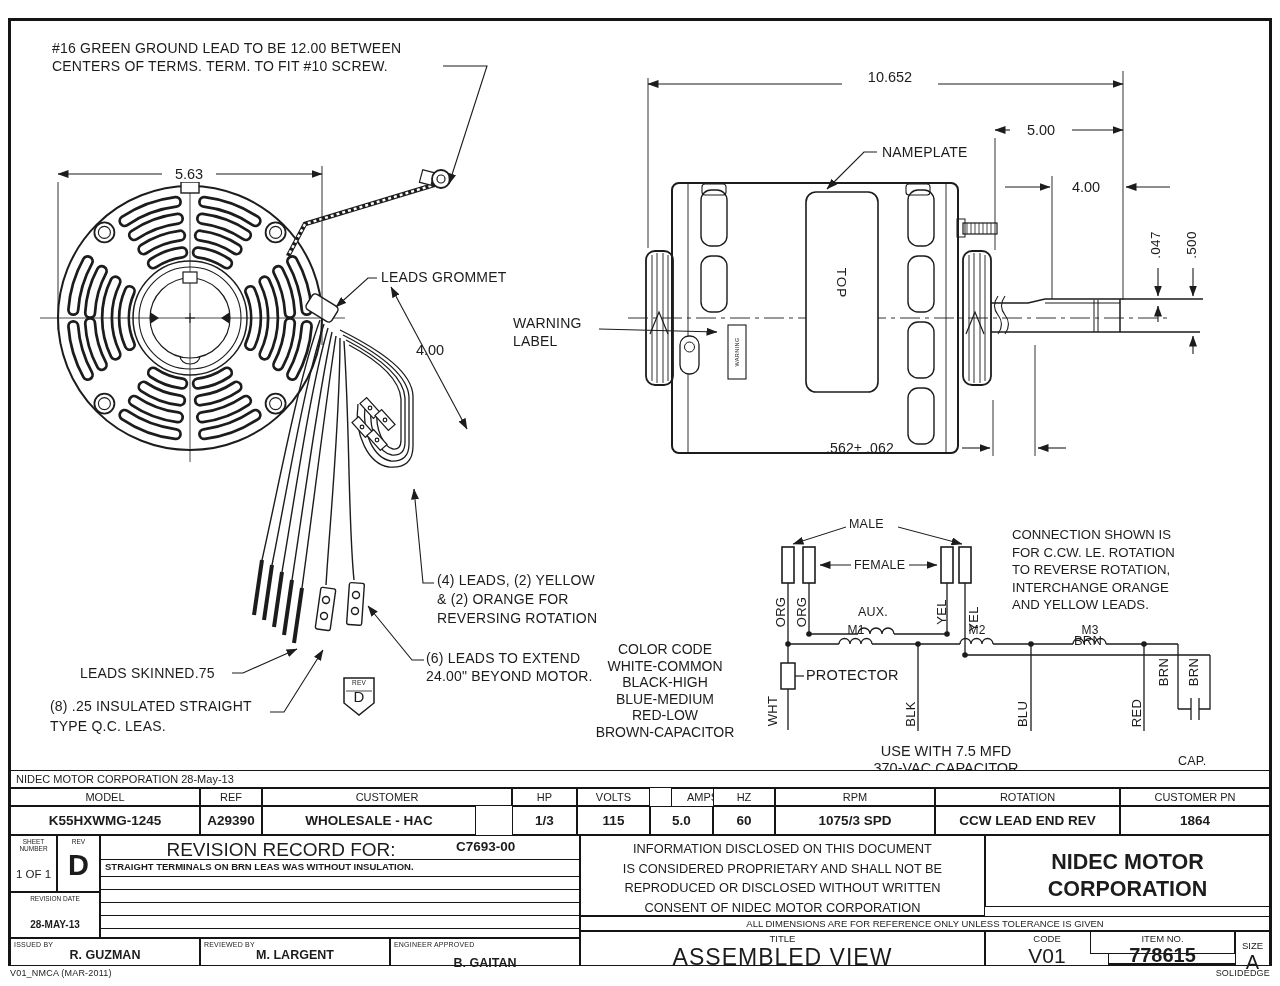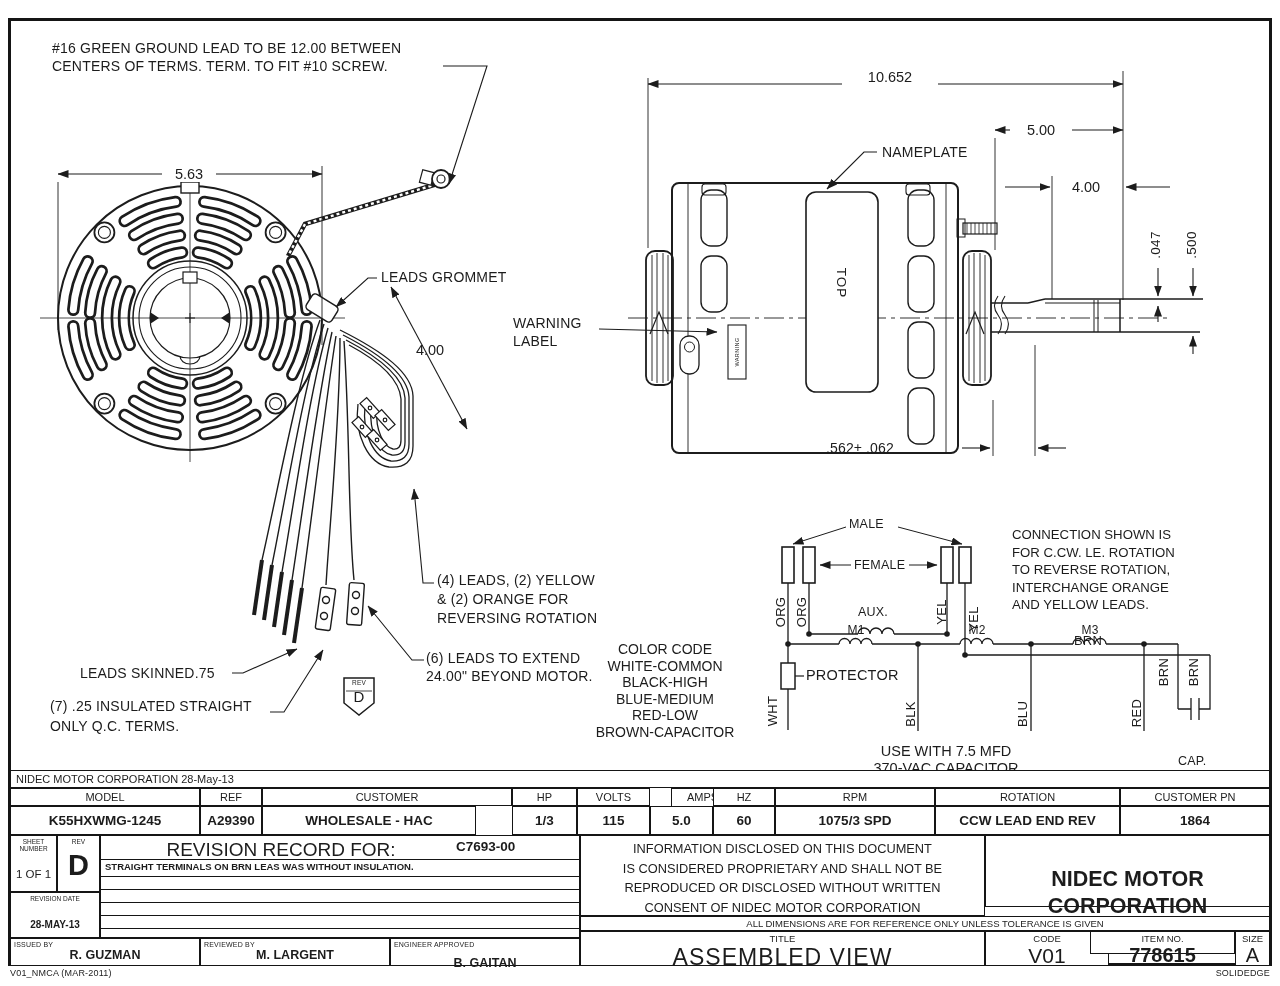--- a/index.html
+++ b/index.html
@@ -330,22 +330,22 @@
   <div class="vlabel" style="left:841px;top:283px;transform:translate(-50%,-50%) rotate(90deg);font-size:13.5px;letter-spacing:1px;">TOP</div>
   <div class="vlabel" style="left:737px;top:352px;font-size:5.5px;letter-spacing:.4px;">WARNING</div>
 
   <div class="dimtxt" style="left:404px;top:342px;width:52px;background:transparent;">4.00</div>
   <div class="lbl" style="left:437px;top:572px;">(4) LEADS, (2) YELLOW</div>
   <div class="lbl" style="left:437px;top:591px;">&amp; (2) ORANGE FOR</div>
   <div class="lbl" style="left:437px;top:610px;">REVERSING ROTATION</div>
   <div class="lbl" style="left:426px;top:650px;">(6) LEADS TO EXTEND</div>
   <div class="lbl" style="left:426px;top:668px;">24.00" BEYOND MOTOR.</div>
   <div class="lbl" style="left:80px;top:665px;">LEADS SKINNED.75</div>
-  <div class="lbl" style="left:50px;top:698px;">(7) .25 INSULATED STRAIGHT</div>
-  <div class="lbl" style="left:50px;top:718px;">ONLY Q.C. TERMS.</div>
+  <div class="lbl" style="left:50px;top:698px;">(8) .25 INSULATED STRAIGHT</div>
+  <div class="lbl" style="left:50px;top:718px;">TYPE Q.C. LEAS.</div>
 
   <div class="lbl ctr" style="left:344px;top:679px;width:30px;font-size:6.5px;">REV</div>
   <div class="lbl ctr" style="left:344px;top:688px;width:30px;font-size:15px;">D</div>
 
   <div class="lbl" style="left:849px;top:517px;font-size:12.5px;">MALE</div>
   <div class="lbl" style="left:854px;top:558px;font-size:12.5px;">FEMALE</div>
   <div class="lbl" style="left:858px;top:605px;font-size:12.5px;">AUX.</div>
   <div class="vlabel" style="left:780px;top:612px;">ORG</div>
   <div class="vlabel" style="left:801px;top:612px;">ORG</div>
   <div class="vlabel" style="left:941px;top:612px;">YEL</div>
@@ -448,38 +448,38 @@
     <div class="tinylabel" style="left:3px;top:2px;font-size:7px;">ENGINEER APPROVED</div>
     <div class="ctr" style="font-size:12.5px;font-weight:bold;padding-top:17px;">B. GAITAN</div>
   </div>
 
   <div class="tbcell ctr" style="left:580px;top:835px;width:405px;height:81px;font-size:12.8px;line-height:19.5px;padding-top:3px;">
     <div>INFORMATION DISCLOSED ON THIS DOCUMENT</div>
     <div>IS CONSIDERED PROPRIETARY AND SHALL NOT BE</div>
     <div>REPRODUCED OR DISCLOSED WITHOUT WRITTEN</div>
     <div>CONSENT OF NIDEC MOTOR CORPORATION</div>
   </div>
-  <div class="tbcell ctr" style="left:985px;top:835px;width:285px;height:72px;font-weight:bold;font-size:21.5px;line-height:27px;padding-top:30px;">
+  <div class="tbcell ctr" style="left:985px;top:835px;width:285px;height:72px;font-weight:bold;font-size:21.5px;line-height:27px;padding-top:13px;">
     <div>NIDEC MOTOR</div>
     <div>CORPORATION</div>
   </div>
   <div class="tbcell ctr" style="left:580px;top:916px;width:690px;height:15px;font-size:9.5px;line-height:13px;">ALL DIMENSIONS ARE FOR REFERENCE ONLY UNLESS TOLERANCE IS GIVEN</div>
 
   <div class="tbcell" style="left:580px;top:931px;width:405px;height:35px;">
     <div class="ctr" style="font-size:9.5px;padding-top:1px;">TITLE</div>
     <div class="ctr" style="font-size:23px;letter-spacing:1px;">ASSEMBLED VIEW</div>
   </div>
   <div class="tbcell" style="left:985px;top:931px;width:124px;height:35px;">
     <div class="ctr" style="font-size:9.5px;padding-top:1px;">CODE</div>
     <div class="ctr" style="font-size:21px;">V01</div>
   </div>
   <div class="tbcell" style="left:1090px;top:931px;width:145px;height:23px;">
     <div class="ctr" style="font-size:9.5px;padding-top:1px;">ITEM NO.</div>
     <div class="ctr" style="font-size:20px;font-weight:bold;">778615</div>
   </div>
   <div class="tbcell" style="left:1235px;top:931px;width:35px;height:35px;">
-    <div class="ctr" style="font-size:9.5px;padding-top:1px;">SIZE</div>
+    <div class="ctr" style="font-size:9.5px;padding-top:8px;">SIZE</div>
     <div class="ctr" style="font-size:20px;">A</div>
   </div>
 
   <div class="lbl" style="left:10px;top:968px;font-size:9px;">V01_NMCA (MAR-2011)</div>
   <div class="lbl" style="left:1080px;top:968px;width:190px;text-align:right;font-size:9px;">SOLIDEDGE</div>
 </div>
 
 </body></html>

